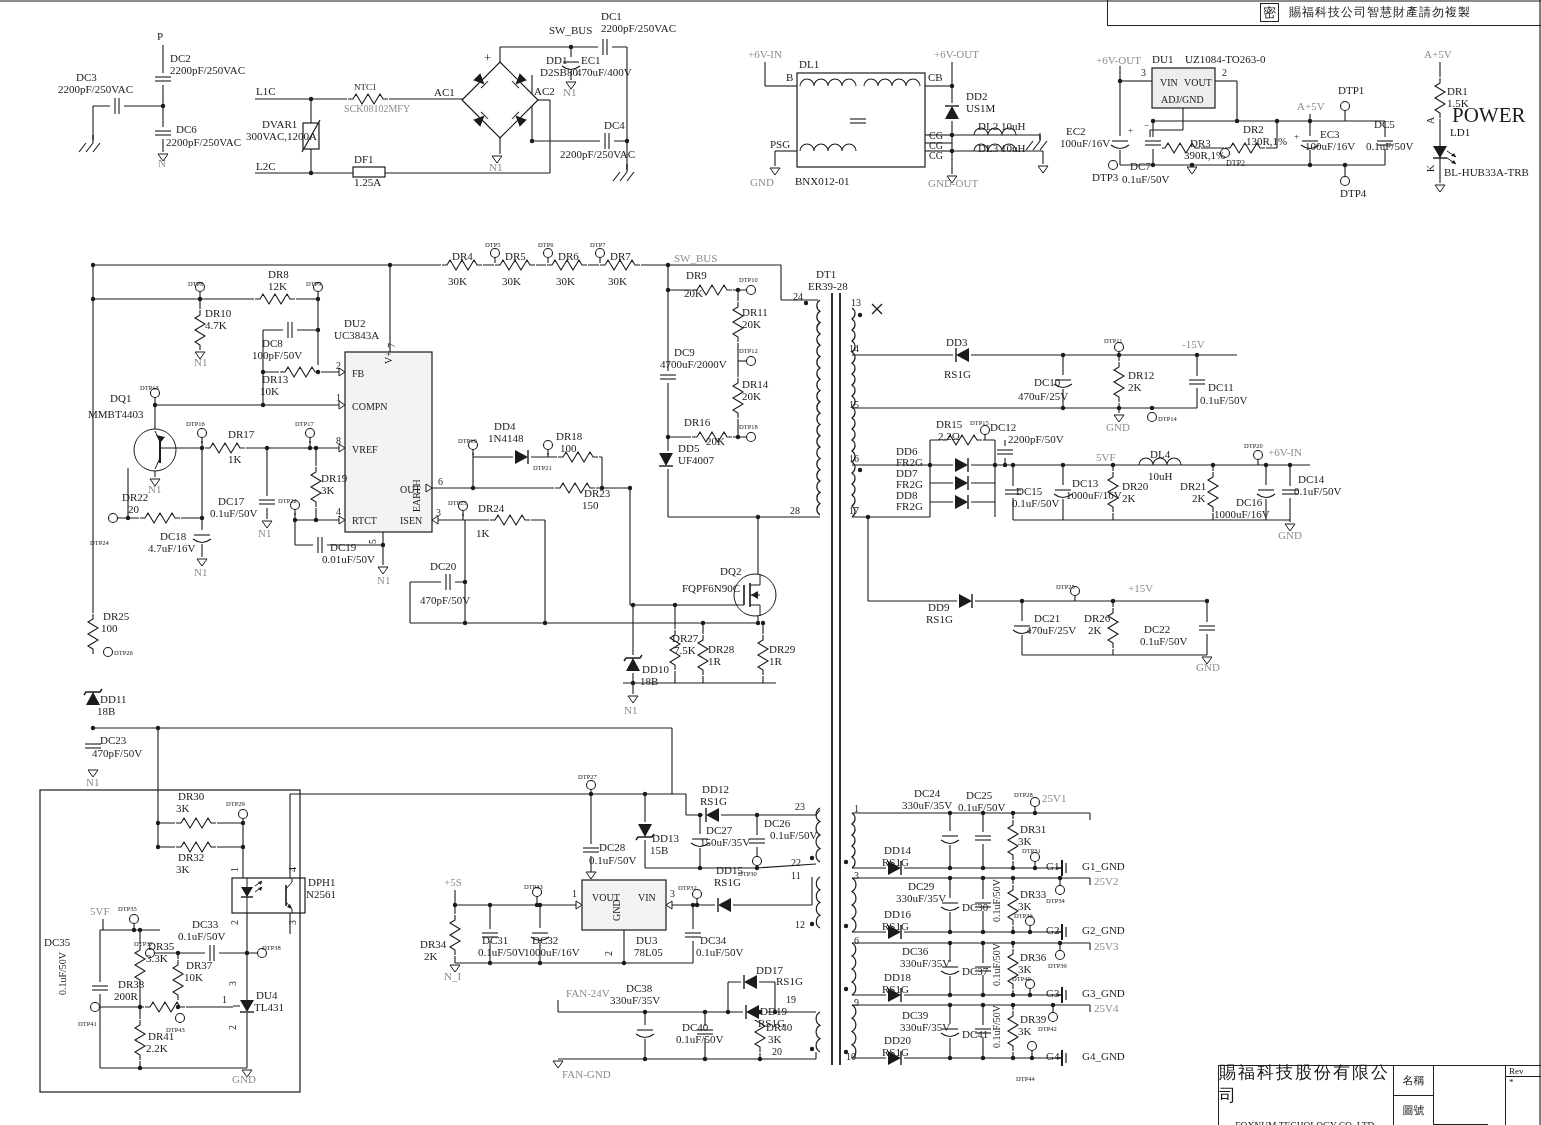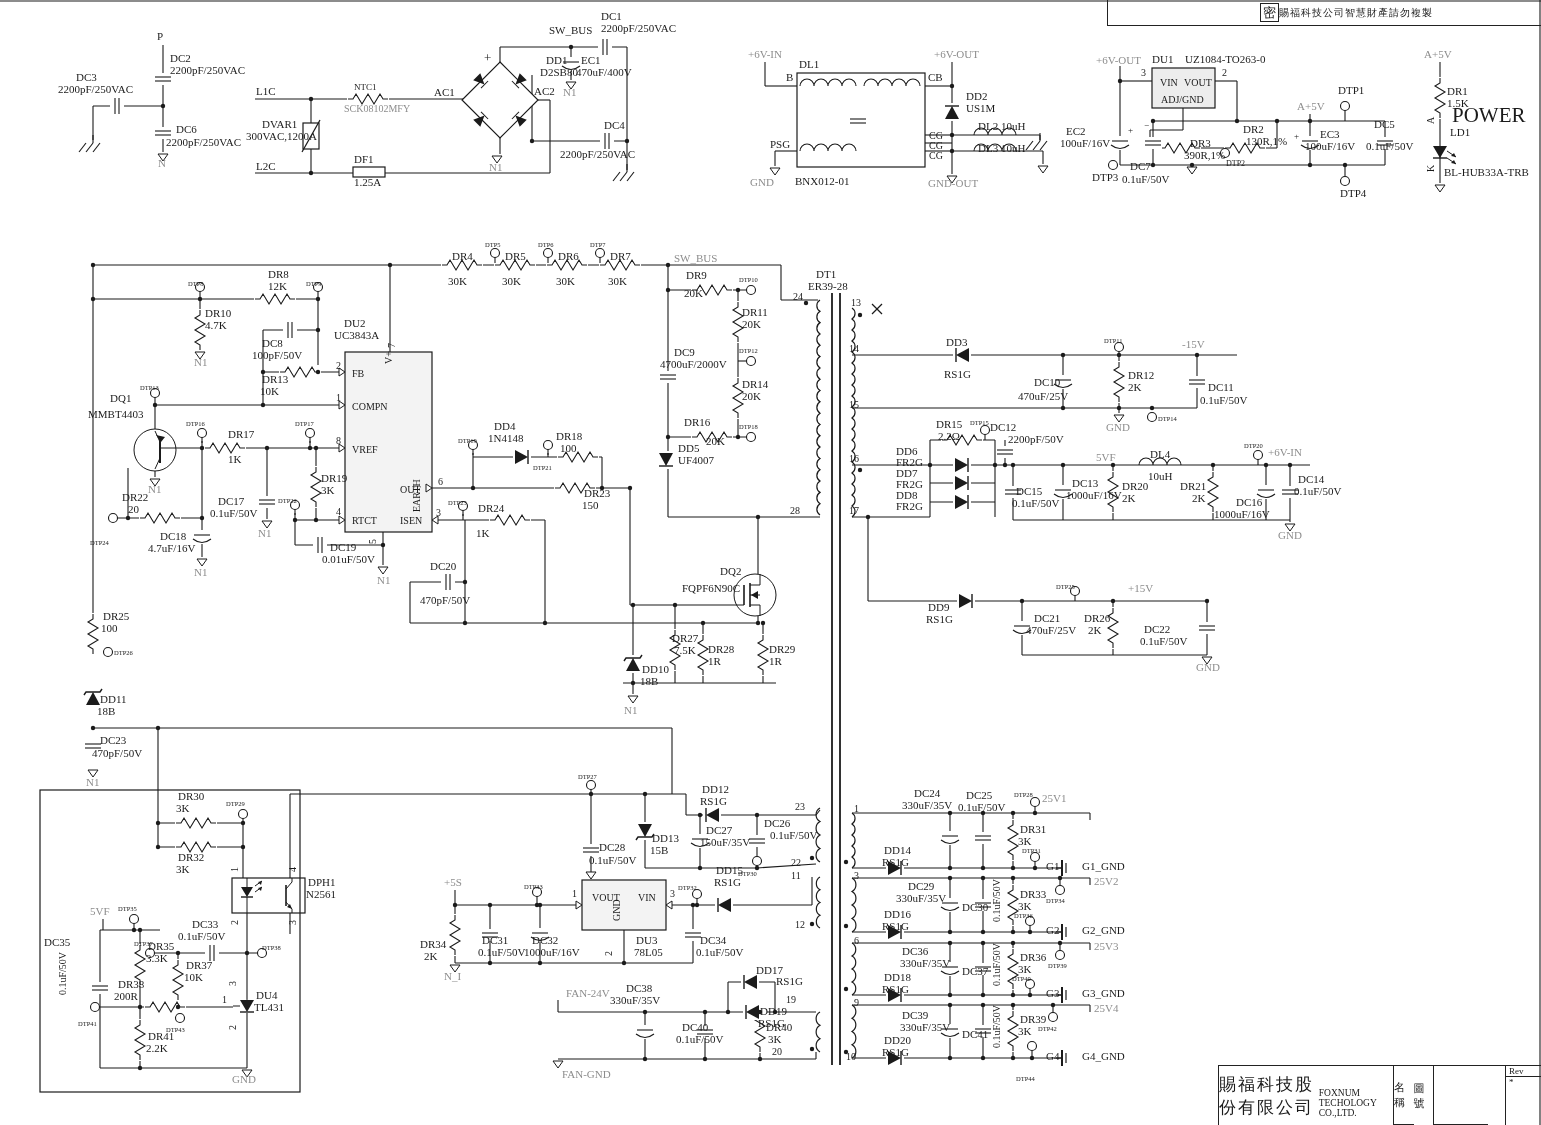--- a/index.html
+++ b/index.html
@@ -3,28 +3,28 @@
 <meta charset="utf-8">
 <style>
   html,body{margin:0;padding:0;background:#fff;}
   .page{position:relative;width:1541px;height:1125px;background:#fff;overflow:hidden;
         font-family:"Liberation Serif",serif;color:#1a1a1a;}
   svg{position:absolute;left:0;top:0;}
   .banner{position:absolute;left:1107px;top:0;width:434px;height:25px;
           border-left:1px solid #222;border-bottom:1px solid #222;display:flex;align-items:center;}
   .seal{display:inline-block;border:1px solid #222;font-size:13px;line-height:17px;
         padding:0 2px;margin-left:152px;}
-  .notice{font-size:10px;letter-spacing:1px;}
+  .notice{font-size:12px;margin-left:10px;letter-spacing:1px;}
   .titleblock{position:absolute;left:1218px;top:1065px;width:322px;height:59px;
               border:1.5px solid #222;display:flex;}
-  .tb-company{width:174px;border-right:1px solid #222;display:flex;flex-direction:row;
+  .tb-company{width:174px;border-right:1px solid #222;display:flex;flex-direction:column;
               align-items:center;justify-content:center;}
   .tb-cn{font-size:17px;letter-spacing:2px;}
   .tb-en{font-size:9.5px;margin-top:14px;}
-  .tb-fields{width:39px;border-right:1px solid #222;display:flex;}
+  .tb-fields{width:39px;border-right:1px solid #222;display:flex;flex-direction:column;}
   .tb-fields div{flex:1;display:flex;align-items:center;justify-content:center;font-size:11px;}
   .tb-fields div:first-child{border-bottom:1px solid #222;}
   .tb-values{flex:1;display:flex;flex-direction:row;}
   .tb-values .tv{flex:1;position:relative;}
   .tb-values .tv:first-child{border-bottom:1px solid #222;}
   .rev-cell{position:absolute;right:0;top:0;bottom:0;width:35px;border-left:1px solid #222;
             font-size:9px;}
   .rev-cell .rl{border-bottom:1px solid #222;padding-left:3px;}
   .rev-cell .rv{padding-left:3px;}
 </style>

